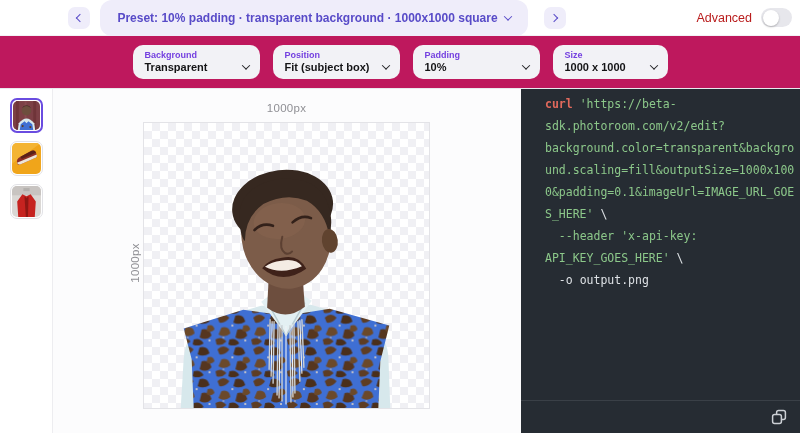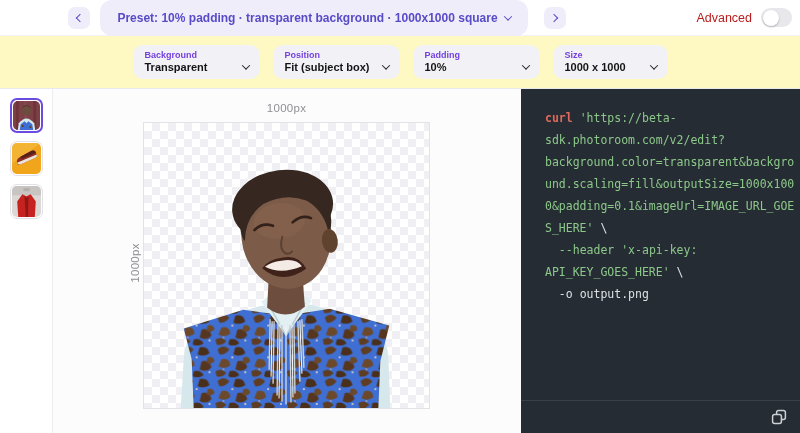--- a/index.html
+++ b/index.html
@@ -55,21 +55,21 @@
   .toggle .knob {
     position:absolute; top:1.5px; left:1.5px;
     width:16px; height:16px; border-radius:50%;
     background:#ffffff; box-shadow:0 1px 2px rgba(0,0,0,.25);
   }
 
   
   .controls-row {
     height:53px; flex:0 0 53px;
     display:flex; align-items:center; justify-content:center;
-    gap:13px; background:#fef9c3;
+    gap:13px; background:#be185d;
     border-bottom:1px solid #e9e9ed;
   }
   .dropdown {
     height:34px; border-radius:10px;
     background:#f2f2f6;
     padding:3px 11px 3px 12px;
     display:flex; flex-direction:column; justify-content:center;
     cursor:pointer;
   }
   .dd-bg   { width:127px; }
@@ -130,21 +130,21 @@
   .canvas-square svg.person { position:absolute; inset:0; width:100%; height:100%; }
 
   
   .code-panel {
     width:279px; flex:0 0 279px;
     background:var(--code-bg,#262c33);
     display:flex; flex-direction:column;
   }
   .code {
     flex:1; overflow:hidden;
-    padding:18px 4px 0 24px;
+    padding:4px 4px 0 24px;
     font-family:"DejaVu Sans Mono", monospace;
     font-size:11.5px; line-height:22px;
     white-space:pre; color:var(--code-plain,#dde1e5);
   }
   .tok-command { color:var(--code-command,#e0695c); font-weight:bold; }
   .tok-string  { color:var(--code-string,#8cc88a); }
   .tok-plain   { color:var(--code-plain,#dde1e5); }
   .code-footer {
     flex:0 0 33px; border-top:1px solid #3a4047;
     display:flex; align-items:center; justify-content:flex-end;

